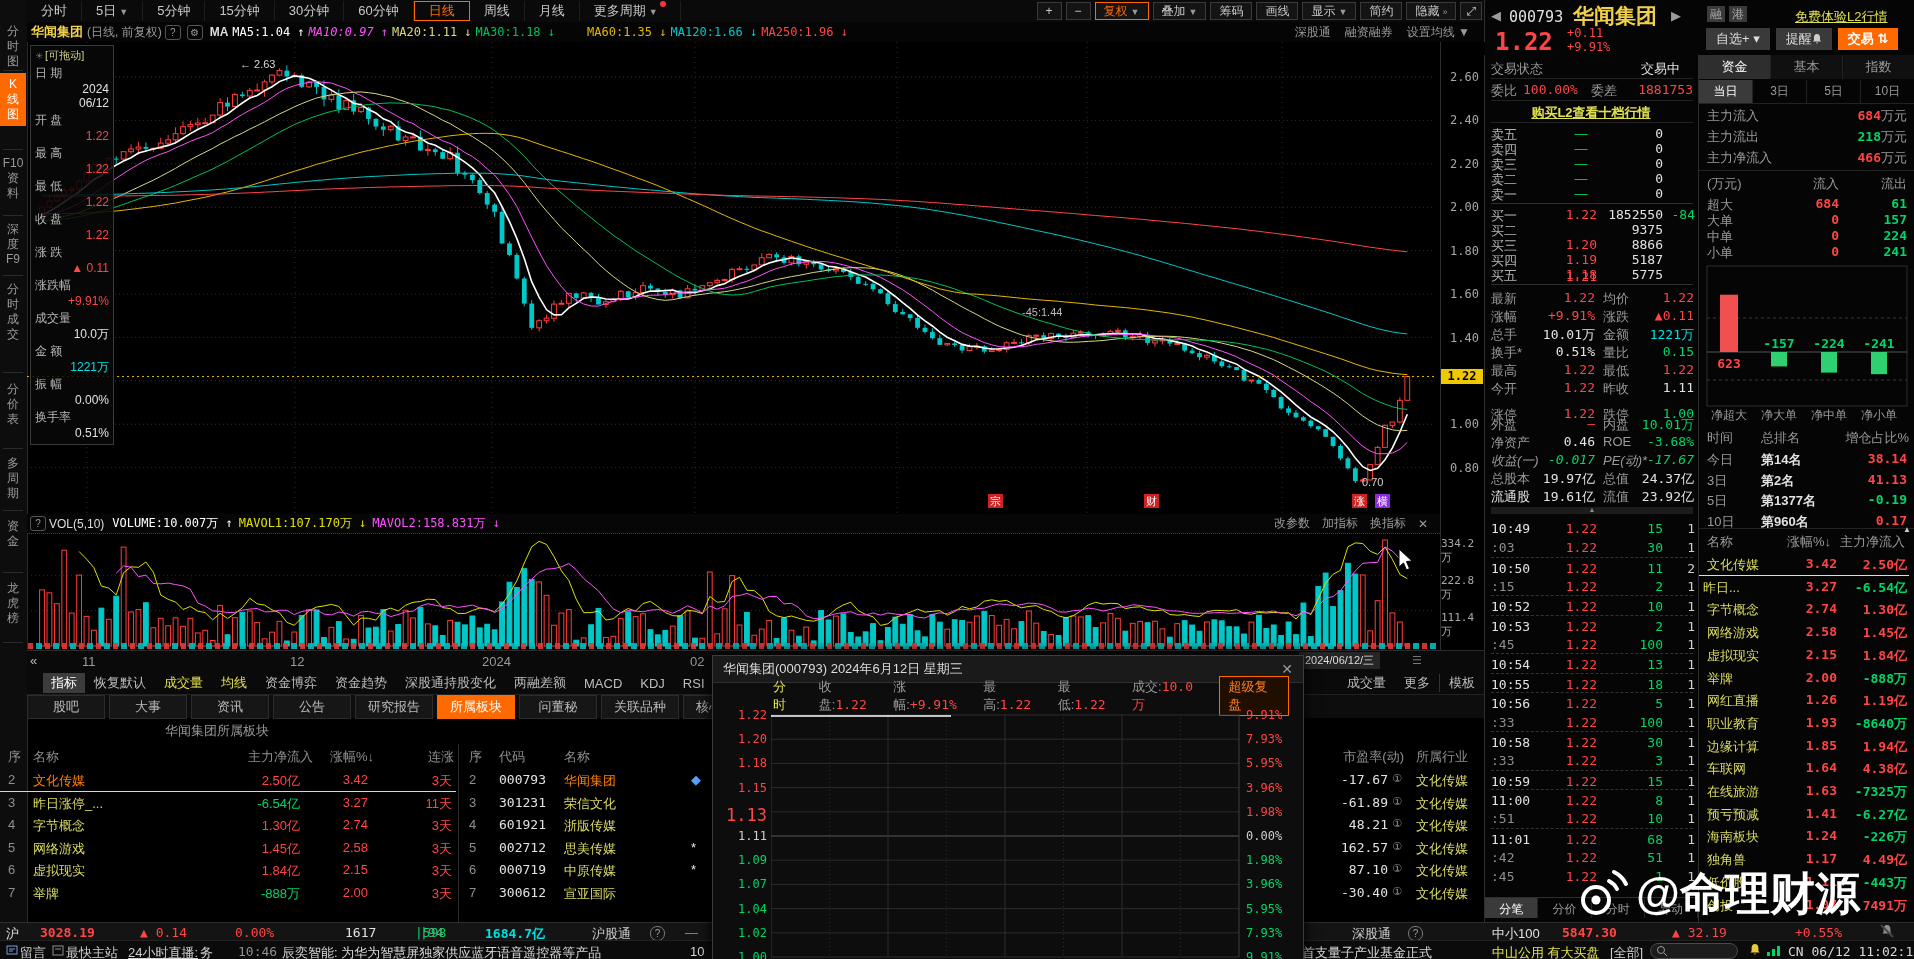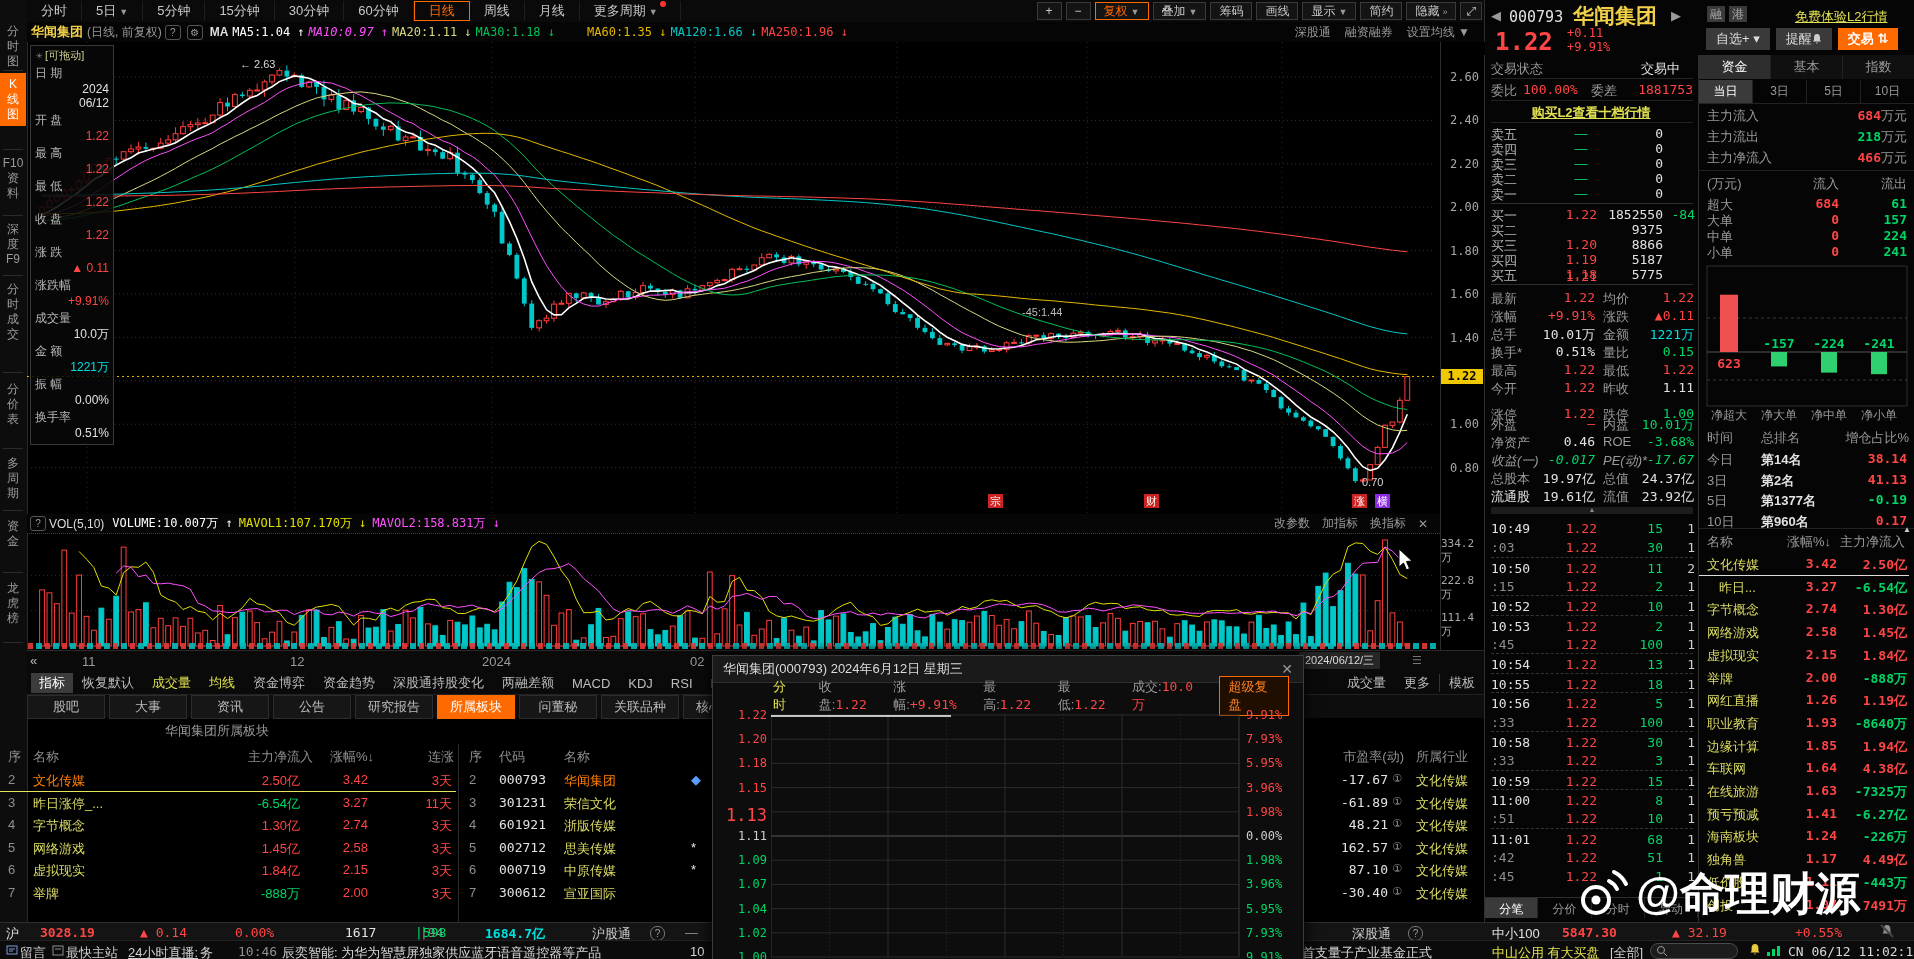--- a/index.html
+++ b/index.html
@@ -35,21 +35,21 @@
   .pricetag{position:absolute;left:1441px;width:42px;height:15px;background:#f0c800;color:#000;font-weight:bold;text-align:center;font-size:12px;line-height:15px;z-index:6;}
   .badge{position:absolute;width:15px;height:14px;color:#fff;font-size:11px;text-align:center;line-height:14px;z-index:6;}
   
   #volheader{left:27px;top:514px;width:1413px;height:19px;display:flex;align-items:center;border-bottom:1px dotted #3c3c3c;background:#060606;white-space:nowrap;}
   
   #dateaxis{left:27px;top:650px;width:1457px;height:21px;border-top:1px solid #2a2a2a;border-bottom:1px solid #2a2a2a;background:#0a0a0a;}
   #dashstrip{left:28px;top:643px;width:1410px;height:6px;background:repeating-linear-gradient(90deg,#e23a3a 0 5px,transparent 5px 8px,#00bdbd 8px 14px,transparent 14px 17px);opacity:.9;}
   
   #indtabs{left:27px;top:672px;width:1457px;height:22px;display:flex;align-items:center;background:#0a0a0a;border-bottom:1px solid #222;}
   .itab{padding:0 9px;color:#bdbdbd;font-size:13px;}
-  .itab.boxed{background:#3c3c3c;color:#fff;margin-left:4px;padding:1px 8px;}
+  .itab.boxed{background:#3c3c3c;color:#fff;margin-left:16px;padding:1px 8px;}
   .itab.yel{color:#e0e050;}
   #ctabs{left:27px;top:695px;width:1457px;height:23px;display:flex;align-items:center;gap:4px;background:#0d0d0d;}
   .ctab{min-width:56px;text-align:center;padding:2px 10px;border:1px solid #2c2c2c;background:#161616;color:#bbb;font-size:13px;}
   .ctab.active{background:#ff6a00;border-color:#ff6a00;color:#fff;}
   .cell{position:absolute;white-space:nowrap;font-size:13px;}
   
   #qpanel{left:1484px;top:55px;width:213px;height:867px;border-left:1px solid #2e2e2e;background:#050505;}
   .qrow{position:absolute;left:6px;right:5px;}
   
   #fpanel{left:1698px;top:55px;width:216px;height:867px;border-left:1px solid #2e2e2e;background:#050505;}
@@ -1319,21 +1319,21 @@
       <div class="cell" style="left: 8px; top: 478px; color: rgb(154, 154, 154);">名称</div>
       <div class="cell" style="left: 88px; top: 478px; color: rgb(154, 154, 154);">涨幅%↓</div>
       <div class="cell" style="left: 130px; top: 478px; color: rgb(154, 154, 154); width: 76px; text-align: right;">主力净流入</div>
       <div class="cell" style="left: 204px; top: 470px; color: rgb(204, 204, 204); font-size: 8px;">▲</div>
       <div style="position: absolute; left: 0px; top: 498px; right: 6px; height: 22px; border-bottom: 1px solid rgb(221, 221, 221);">
         <div class="cell" style="left: 8px; top: 3px; color: rgb(220, 220, 100);">文化传媒</div>
         <div class="cell mono" style="left: 92px; top: 3px; color: rgb(255, 69, 69); width: 46px; text-align: right; font-weight: bold;">3.42</div>
         <div class="cell mono" style="left: 138px; top: 3px; color: rgb(255, 69, 69); width: 70px; text-align: right; font-weight: bold;">2.50亿</div>
       </div>
       <div style="position: absolute; left: 0px; top: 520.7px; right: 6px; height: 22px;">
-        <div class="cell" style="left: 20px; top: 3px; color: rgb(220, 220, 100);">昨日...</div>
+        <div class="cell" style="left: 4px; top: 3px; color: rgb(220, 220, 100);">昨日...</div>
         <div class="cell mono" style="left: 92px; top: 3px; color: rgb(255, 69, 69); width: 46px; text-align: right; font-weight: bold;">3.27</div>
         <div class="cell mono" style="left: 138px; top: 3px; color: rgb(0, 213, 102); width: 70px; text-align: right; font-weight: bold;">-6.54亿</div>
       </div>
       <div style="position: absolute; left: 0px; top: 543.4px; right: 6px; height: 22px;">
         <div class="cell" style="left: 8px; top: 3px; color: rgb(220, 220, 100);">字节概念</div>
         <div class="cell mono" style="left: 92px; top: 3px; color: rgb(255, 69, 69); width: 46px; text-align: right; font-weight: bold;">2.74</div>
         <div class="cell mono" style="left: 138px; top: 3px; color: rgb(255, 69, 69); width: 70px; text-align: right; font-weight: bold;">1.30亿</div>
       </div>
       <div style="position: absolute; left: 0px; top: 566.1px; right: 6px; height: 22px;">
         <div class="cell" style="left: 8px; top: 3px; color: rgb(220, 220, 100);">网络游戏</div>

